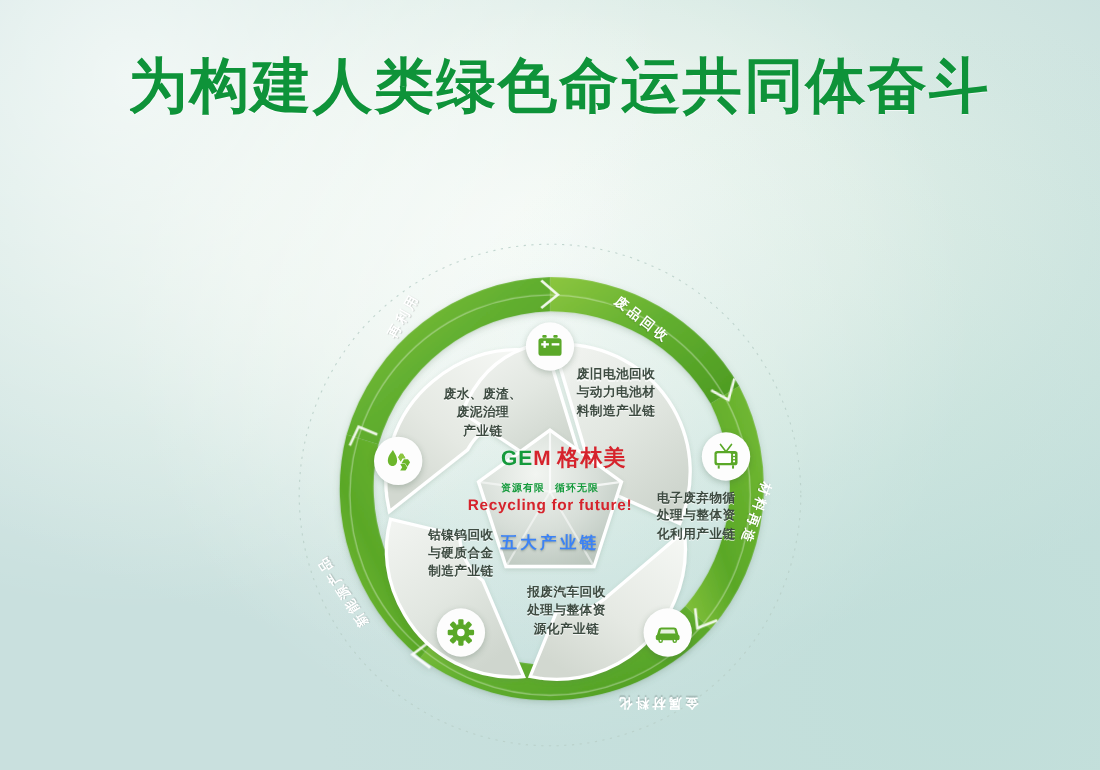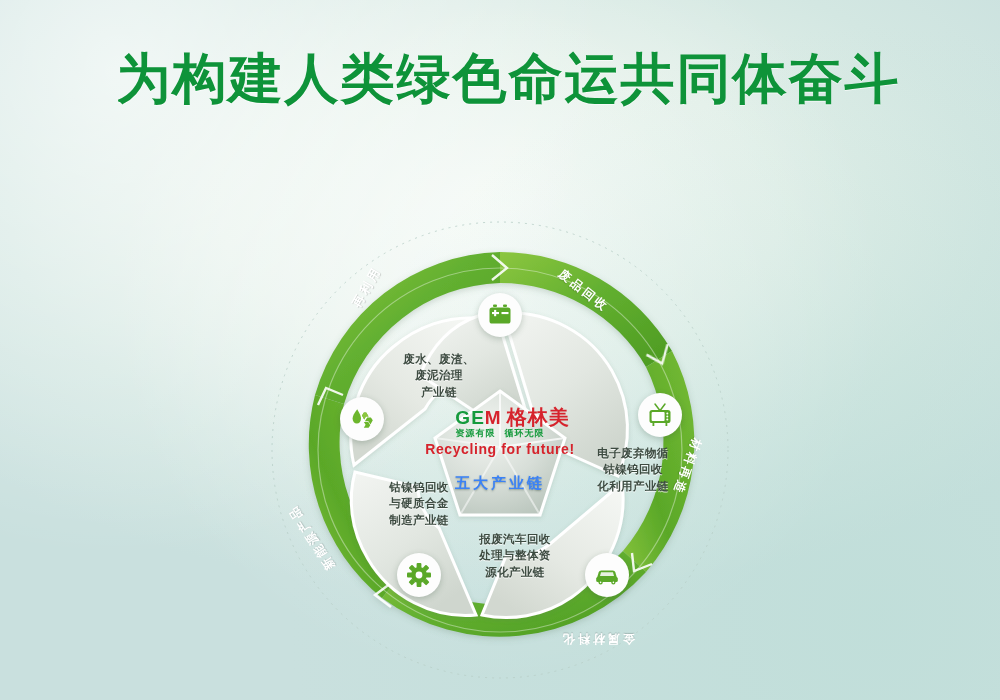--- a/index.html
+++ b/index.html
@@ -81,21 +81,21 @@
     font-size:19px;font-weight:bold;color:#159a3c;letter-spacing:1px;
     font-family:"Liberation Sans",sans-serif;
     line-height:1;
     margin-left:25px;
   }
   .gem-mark .red{color:#d6232c;}
   .gem-cn{
     font-size:20px;font-weight:bold;color:#d6232c;letter-spacing:1px;line-height:1;
   }
   .gem-slogan{
-    margin-top:0;font-size:9px;color:#159a3c;font-weight:bold;letter-spacing:1px;
+    margin-top:10px;font-size:9px;color:#159a3c;font-weight:bold;letter-spacing:1px;
   }
   .gem-slogan span{display:inline-block;}
   .gem-slogan .sp{width:9px;display:inline-block;}
   .gem-en{
     margin-top:1px;font-size:14px;color:#d6232c;font-weight:bold;letter-spacing:.6px;
     font-family:"Liberation Sans",sans-serif;
   }
   .five-chains{
     margin-top:17px;
     font-size:15px;font-weight:bold;color:#3b82f6;letter-spacing:3px;
@@ -205,23 +205,26 @@
       <path d="M 240 176 L 305 223 L 280 300 L 200 300 L 175 223 Z" fill="url(#coreGrad)" stroke="#ffffff" stroke-width="3"></path>
       <path d="M 240 176 L 240 232 L 305 223" fill="none" stroke="#ffffff" stroke-width="2" opacity=".75"></path>
       <path d="M 240 232 L 200 300" fill="none" stroke="#ffffff" stroke-width="2" opacity=".5"></path>
       <path d="M 240 232 L 280 300" fill="none" stroke="#ffffff" stroke-width="2" opacity=".5"></path>
       <path d="M 240 232 L 175 223" fill="none" stroke="#ffffff" stroke-width="2" opacity=".5"></path>
     </g>
   </svg>
 
   <div class="overlay">
 
+    <div class="seg-label" style="left:245px;top:118px;width:110px;">废旧电池回收
+与动力电池材
+料制造产业链</div>
 
     <div class="seg-label" style="left:318px;top:230px;width:110px;">电子废弃物循
-钴镍钨回收
+处理与整体资
 化利用产业链</div>
 
     <div class="seg-label" style="left:200px;top:316px;width:110px;">报废汽车回收
 处理与整体资
 源化产业链</div>
 
     <div class="seg-label" style="left:104px;top:264px;width:110px;">钴镍钨回收
 与硬质合金
 制造产业链</div>
 

